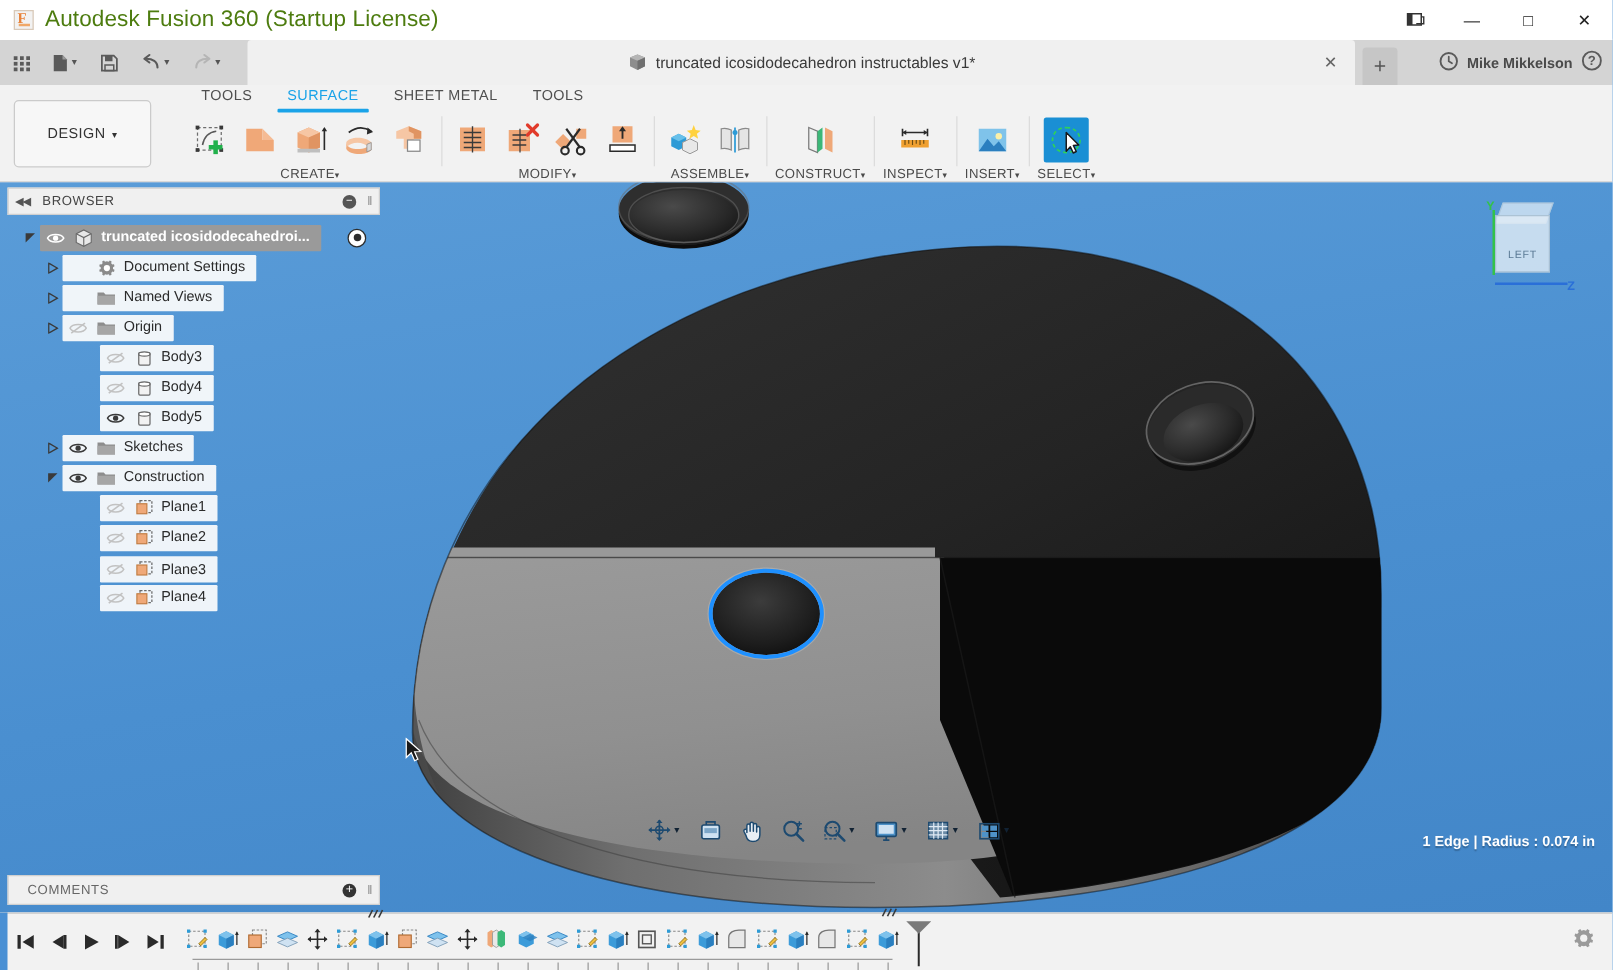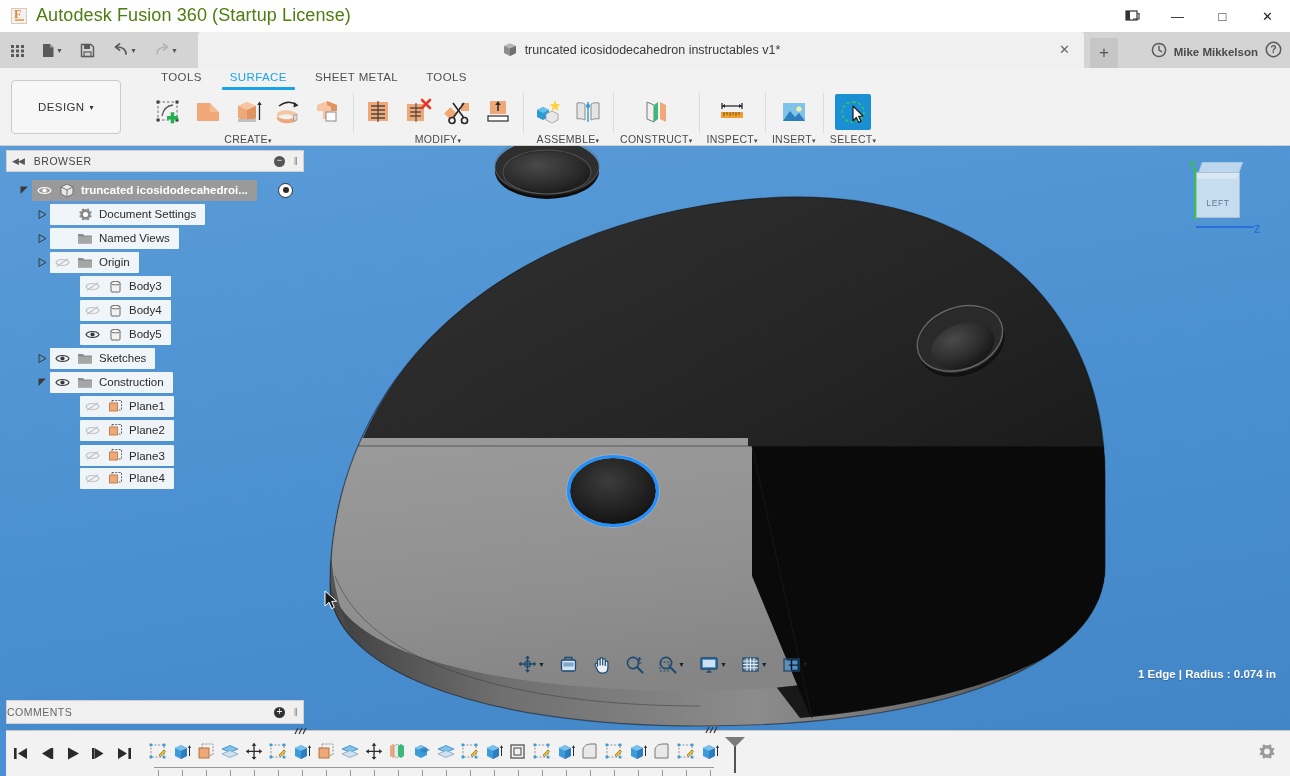--- a/index.html
+++ b/index.html
@@ -226,21 +226,21 @@
     display: flex; align-items: center; justify-content: center;
   }
   .tdot::after { content: ""; width: 6px; height: 6px; border-radius: 50%; background: #2c2c2c; }
 
   
   #comments {
     position: absolute; left: 6px; bottom: 6px; width: 298px; height: 24px;
     background: #f0f0f0; border: 1px solid #d0d0d0;
     display: flex; align-items: center; position: absolute;
   }
-  #comments-title { font-size: 10.5px; color: #666; letter-spacing: 0.5px; }
+  #comments-title { font-size: 10.5px; color: #666; margin-left: 15px; letter-spacing: 0.5px; }
   #cm-plus {
     position: absolute; right: 18px; width: 11px; height: 11px; border-radius: 50%;
     background: #333; color: #fff; font-size: 10px; line-height: 10px; text-align: center;
   }
   #cm-grip { position: absolute; right: 5px; font-size: 10px; color: #888; }
 
   
   #timeline {
     position: absolute; bottom: 0; left: 0; width: 1290px; height: 46px;
     background: #f2f2f2; border-top: 1px solid #c8c8c8;

